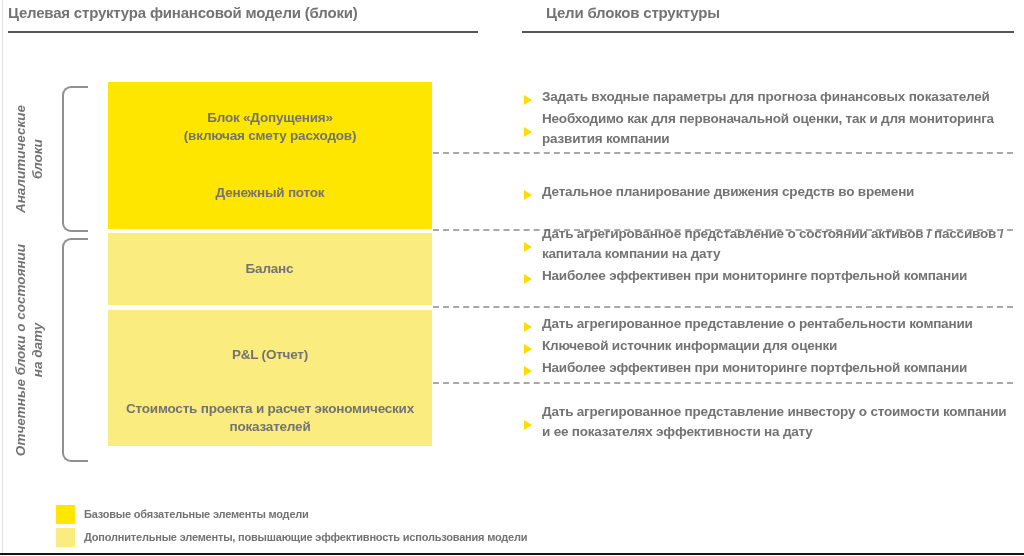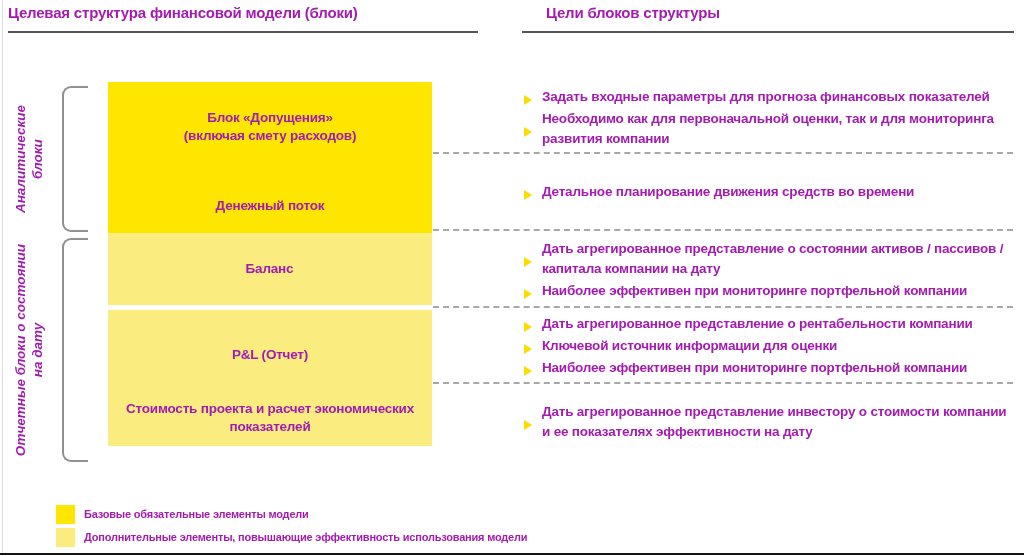--- a/index.html
+++ b/index.html
@@ -1,18 +1,18 @@
 <!DOCTYPE html>
 <html style="--base-yellow: #FFE600; --additional-yellow: #FBEC80; --bracket-gray: #909090; --dashed-gray: #A8A8A8; --header-underline: #555555; --bullet-arrow: #FFDC00;"><head>
 <meta charset="utf-8">
 <style>
   html,body{margin:0;padding:0;background:#ffffff;}
   .slide{
     position:relative;width:1024px;height:556px;background:#ffffff;overflow:hidden;
-    font-family:"Liberation Sans",sans-serif;color:#a21caf;
+    font-family:"Liberation Sans",sans-serif;color:#737373;
   }
   .edge-left{position:absolute;left:2px;top:0;width:1px;height:556px;background:#e0e0e0;}
 
   
   .hdr{position:absolute;top:4px;font-size:15px;font-weight:bold;letter-spacing:-0.2px;white-space:nowrap;}
   .hdr-left{left:8px;}
   .hdr-right{left:546px;}
   .rule{position:absolute;top:31px;height:2px;background:var(--header-underline,#555);}
   .rule-left{left:8px;width:470px;}
   .rule-right{left:522px;width:492px;}
@@ -38,37 +38,37 @@
 
   
   .block{
     position:absolute;left:108px;width:324px;box-sizing:border-box;padding:4px 8px;
     display:flex;align-items:center;justify-content:center;text-align:center;
     font-size:13.5px;font-weight:bold;line-height:1.35;white-space:pre-line;letter-spacing:-0.2px;
   }
   .block-base{background:var(--base-yellow,#FFE600);}
   .block-additional{background:var(--additional-yellow,#FBEC80);}
   .block-1{top:82px;height:90px;}
-  .block-2{top:170px;height:72px;}
+  .block-2{top:157px;height:72px;}
   .block-3{top:233px;height:72px;padding-left:7px;}
   .block-4{top:310px;height:90px;}
   .block-5{top:390px;height:56px;}
 
   
   .dash{position:absolute;left:433px;width:580px;height:0;border-top:2px dashed var(--dashed-gray,#a8a8a8);}
   .dash-1{top:152px;}
   .dash-2{top:229px;}
   .dash-3{top:306px;}
   .dash-4{top:382px;}
 
   
   .goals{position:absolute;left:520px;width:494px;}
   .goals-1{top:87px;}
   .goals-2{top:182px;}
-  .goals-3{top:239px;}
+  .goals-3{top:224px;}
   .goals-4{top:314px;}
   .goals-5{top:402px;}
   .bullet{display:flex;align-items:center;margin-bottom:2px;}
   .arrow{
     flex:0 0 auto;width:0;height:0;margin:5px 10px 0 4px;
     border-left:8px solid var(--bullet-arrow,#FFDC00);
     border-top:5px solid transparent;border-bottom:5px solid transparent;
   }
   .btext{font-size:13.5px;font-weight:bold;line-height:20px;letter-spacing:-0.2px;max-width:472px;}
 

